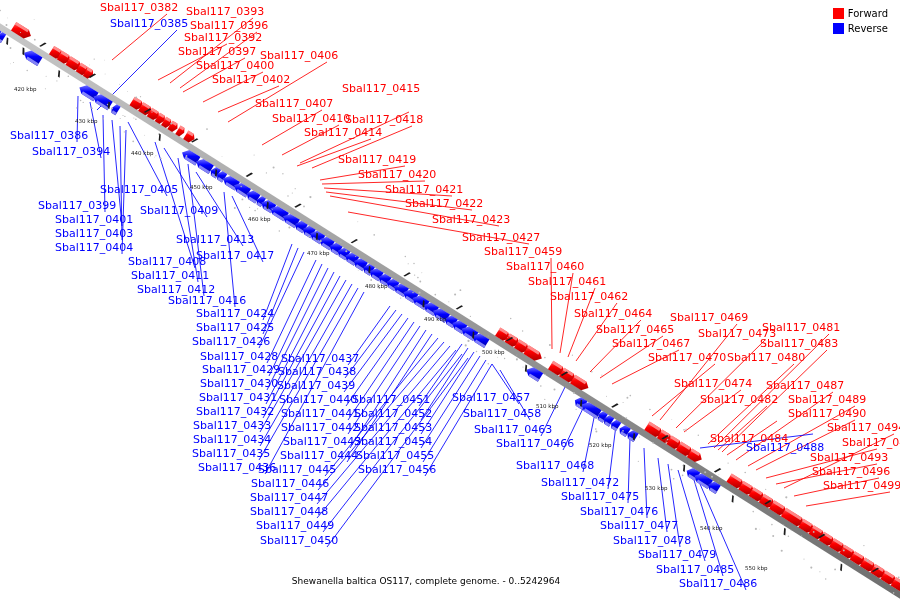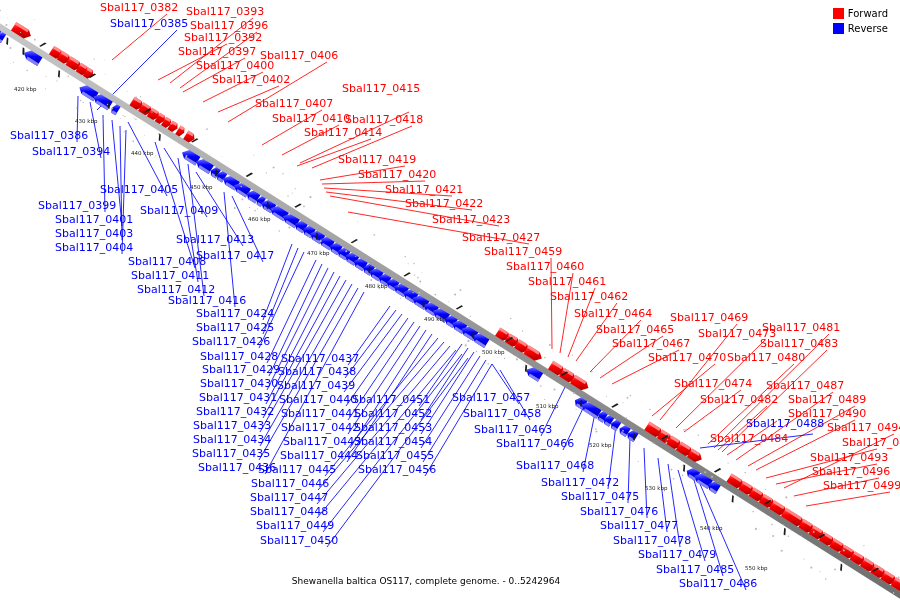--- a/index.html
+++ b/index.html
@@ -609,21 +609,21 @@
       <div class="lbl fwd" style="left: 612px; top: 338px;">Sbal117_0467</div>
       <div class="lbl fwd" style="left: 648px; top: 352px;">Sbal117_0470</div>
       <div class="lbl fwd" style="left: 760px; top: 338px;">Sbal117_0483</div>
       <div class="lbl fwd" style="left: 727px; top: 352px;">Sbal117_0480</div>
       <div class="lbl fwd" style="left: 674px; top: 378px;">Sbal117_0474</div>
       <div class="lbl fwd" style="left: 766px; top: 380px;">Sbal117_0487</div>
       <div class="lbl fwd" style="left: 700px; top: 394px;">Sbal117_0482</div>
       <div class="lbl fwd" style="left: 788px; top: 394px;">Sbal117_0489</div>
       <div class="lbl fwd" style="left: 710px; top: 409px; margin-top: 24px;">Sbal117_0484</div>
       <div class="lbl fwd" style="left: 788px; top: 408px;">Sbal117_0490</div>
-      <div class="lbl rev" style="left: 746px; top: 418px;">Sbal117_0488</div>
+      <div class="lbl rev" style="left: 746px; top: 442px;">Sbal117_0488</div>
       <div class="lbl fwd" style="left: 827px; top: 422px;">Sbal117_0494</div>
       <div class="lbl fwd" style="left: 810px; top: 437px; padding-left: 32px;">Sbal117_0491</div>
       <div class="lbl fwd" style="left: 810px; top: 452px;">Sbal117_0493</div>
       <div class="lbl fwd" style="left: 812px; top: 466px;">Sbal117_0496</div>
       <div class="lbl fwd" style="left: 823px; top: 480px;">Sbal117_0499</div>
       <div class="lbl rev" style="left: 10px; top: 130px;">Sbal117_0386</div>
       <div class="lbl rev" style="left: 32px; top: 146px;">Sbal117_0394</div>
       <div class="lbl rev" style="left: 100px; top: 184px;">Sbal117_0405</div>
       <div class="lbl rev" style="left: 38px; top: 200px;">Sbal117_0399</div>
       <div class="lbl rev" style="left: 140px; top: 205px;">Sbal117_0409</div>

